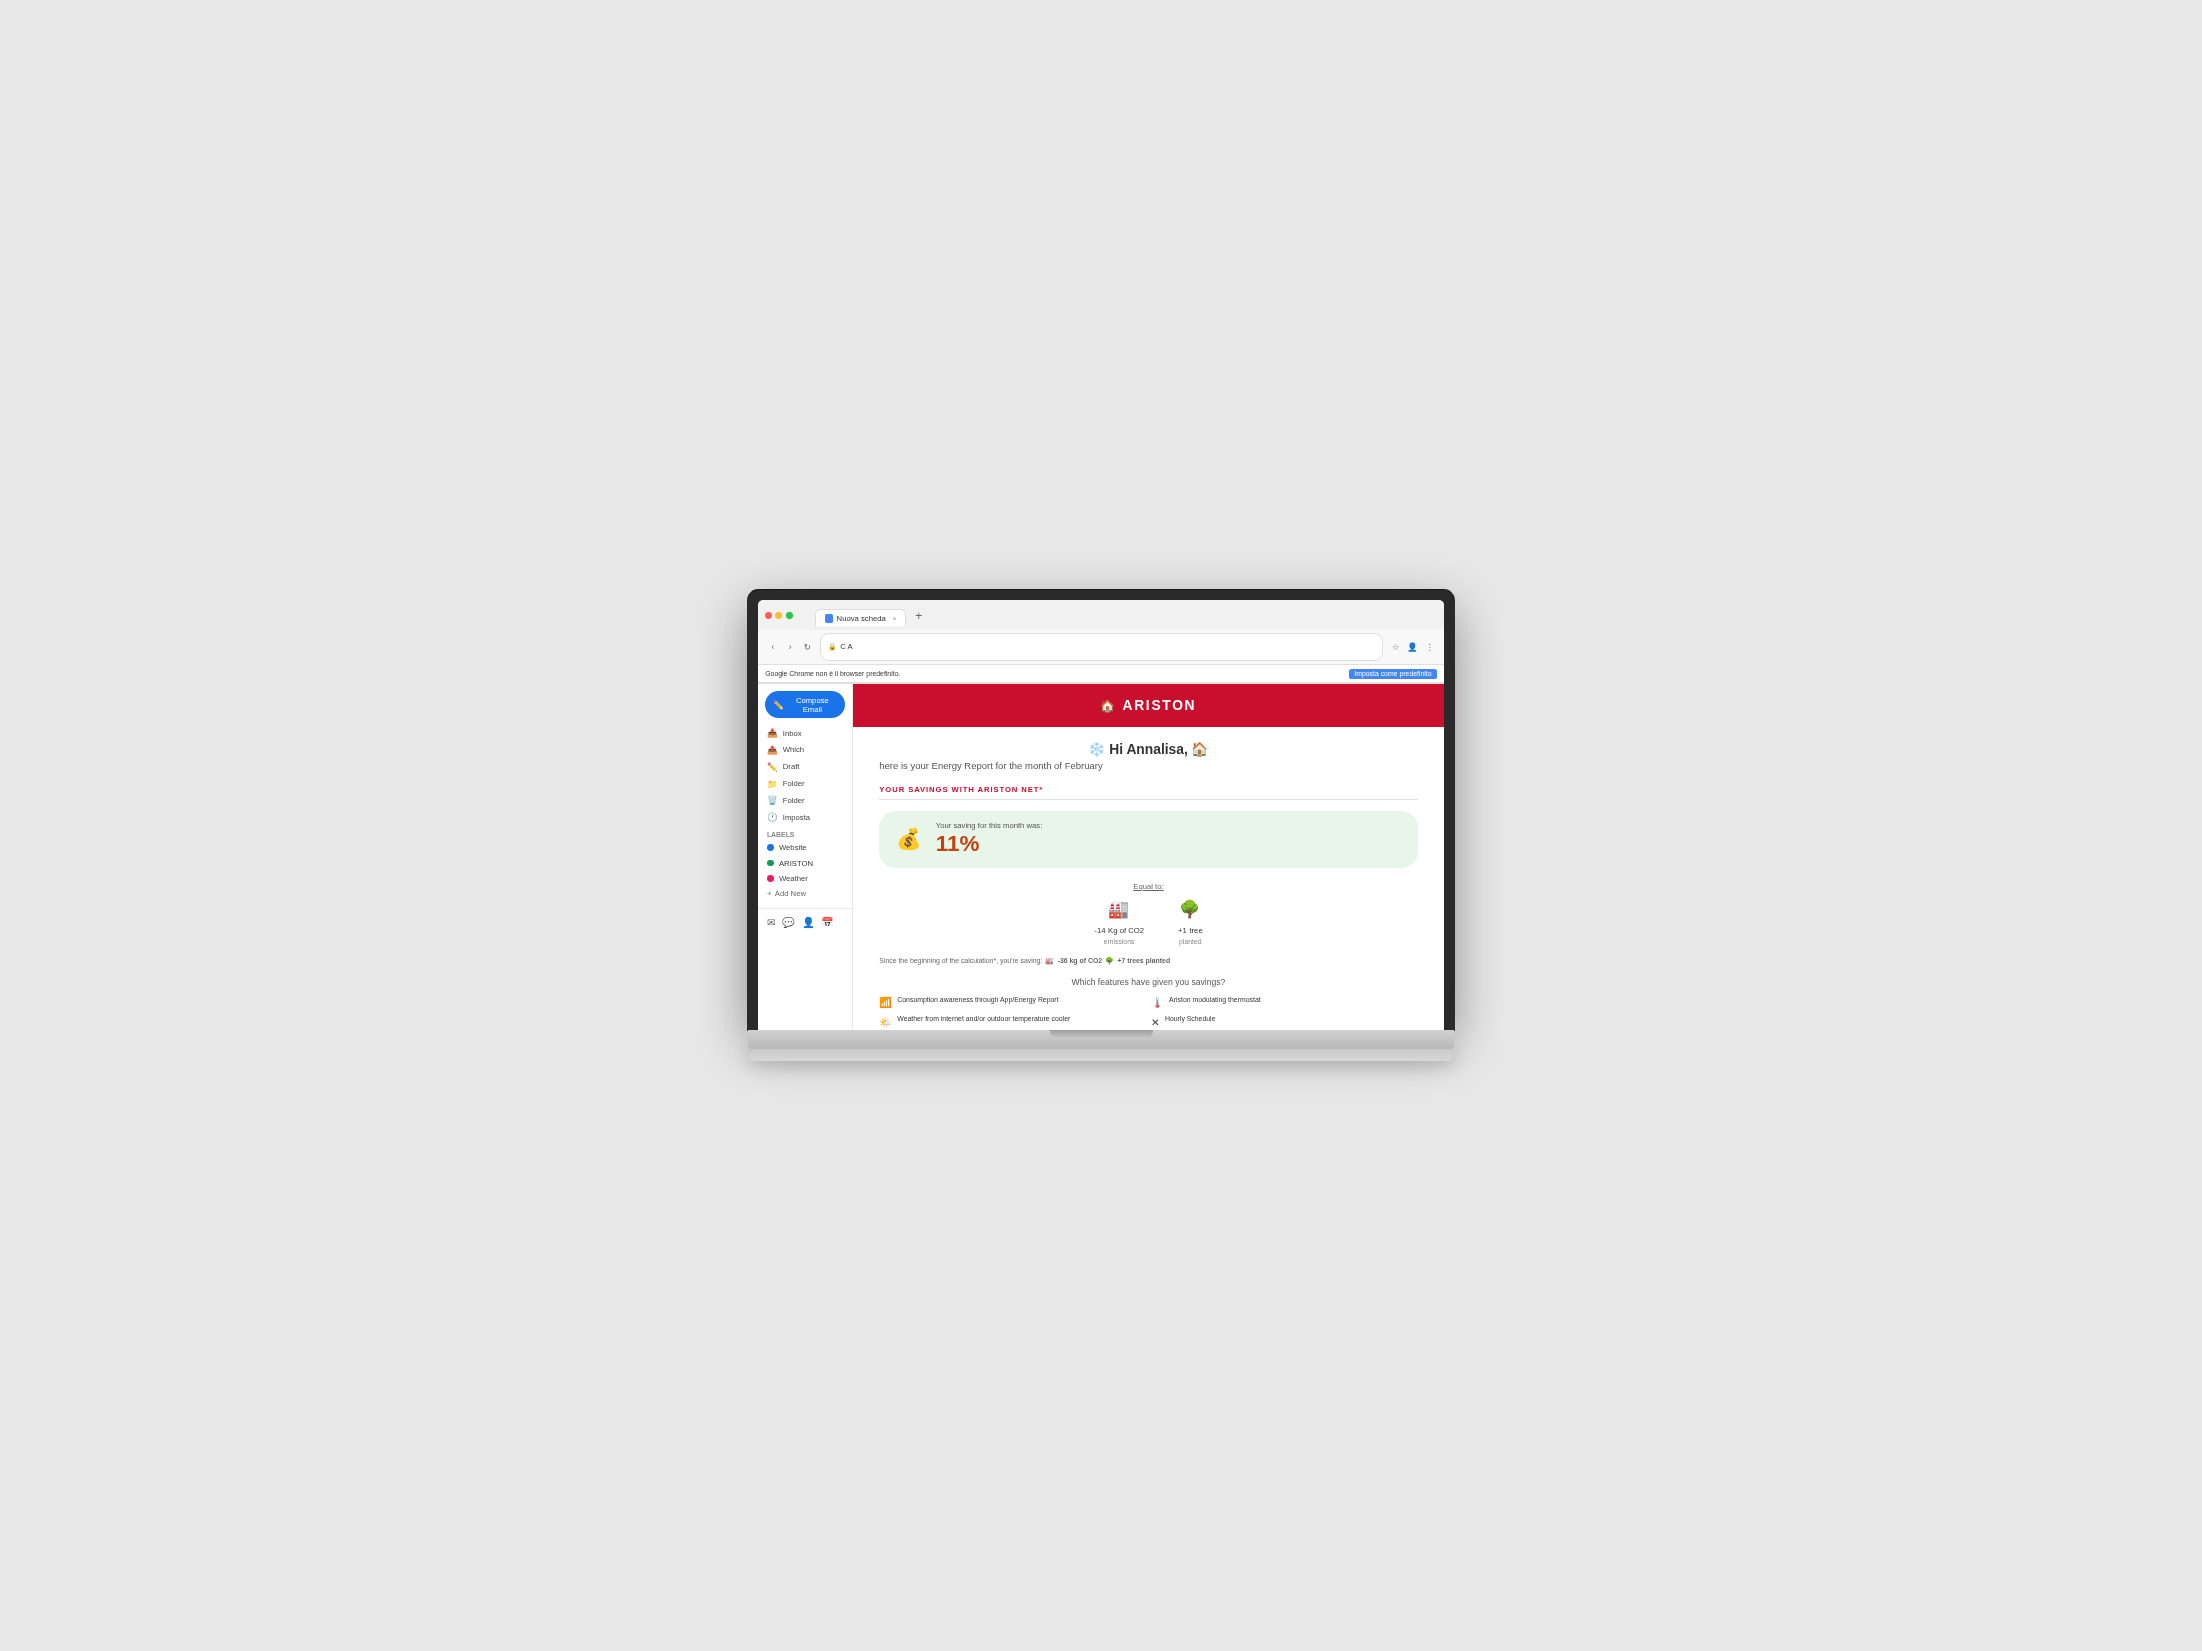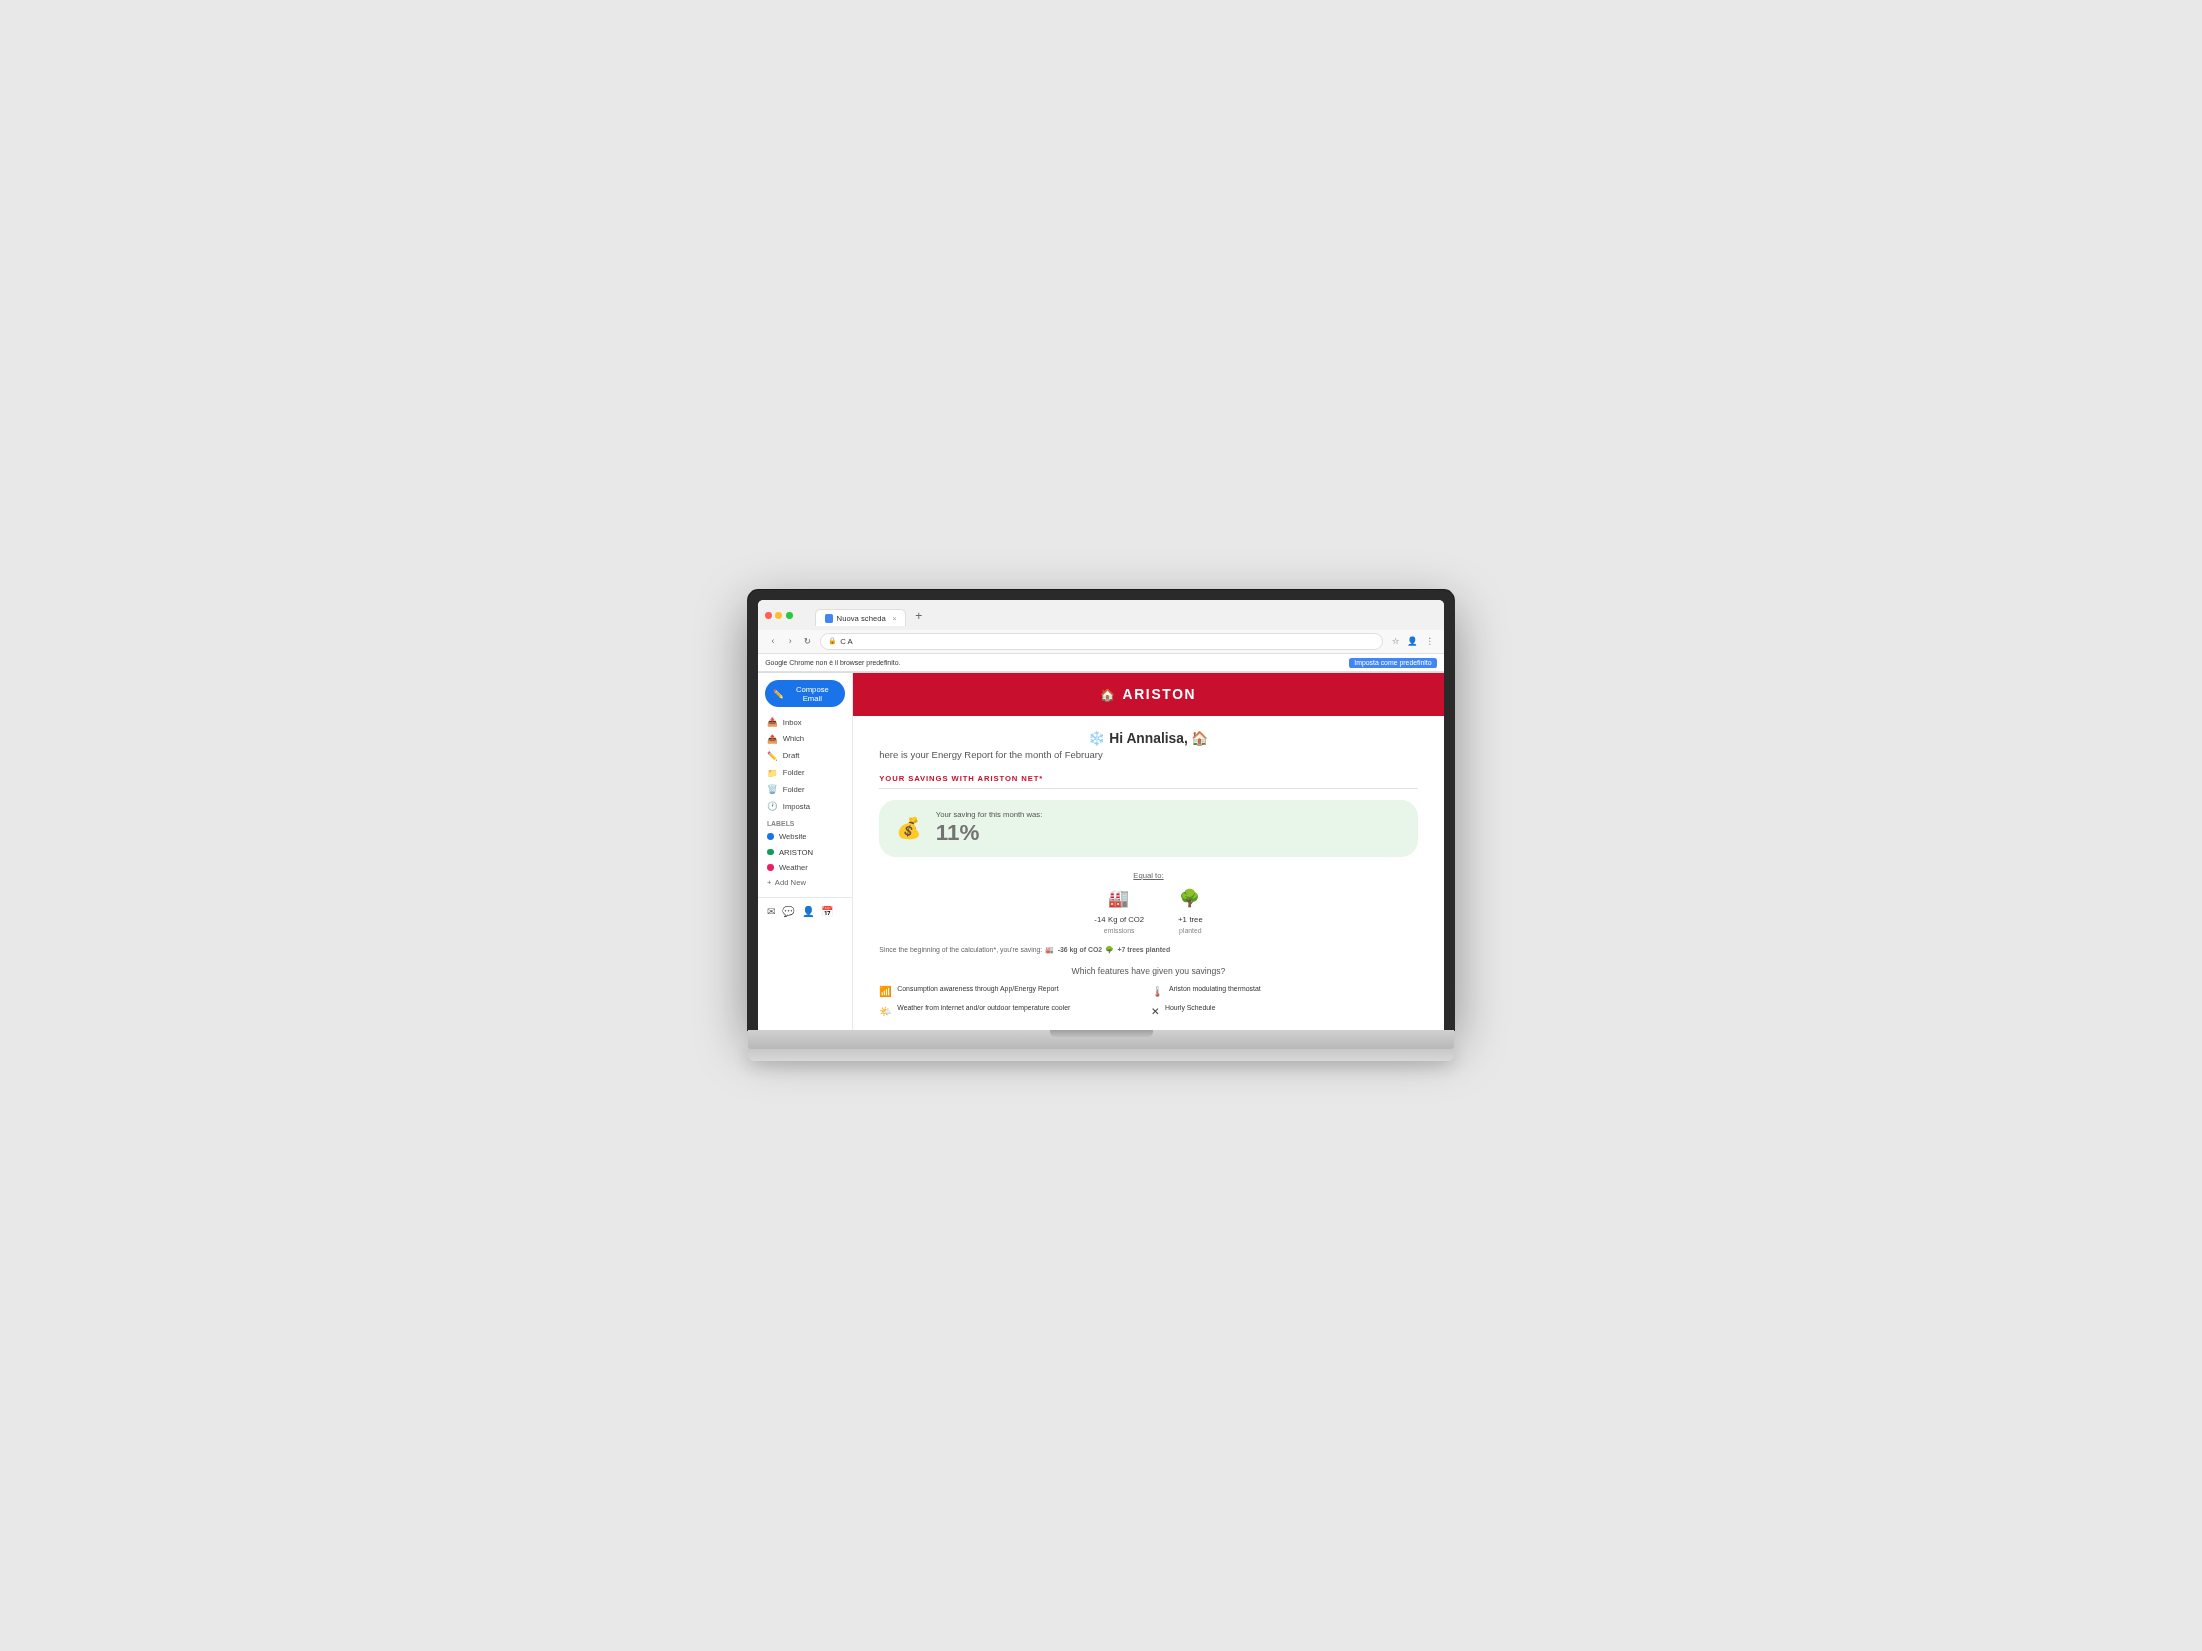--- a/index.html
+++ b/index.html
@@ -156,21 +156,21 @@
       align-items: center;
       justify-content: center;
       font-size: 8.6px;
       color: #666;
       cursor: pointer;
       background: transparent;
     }
 
     .address-bar {
       flex: 1;
-      height: 17px;
+      height: 28px;
       background: #fff;
       border: 0.9px solid #ddd;
       border-radius: 8.6px;
       display: flex;
       align-items: center;
       padding: 0 6.9px;
       font-size: 7.7px;
       color: #333;
       gap: 3.4px;
     }
@@ -393,21 +393,21 @@
 
     .savings-label {
       font-size: 7.7px;
       color: #555;
       margin-bottom: 1.7px;
     }
 
     .savings-percent {
       font-size: 22.4px;
       font-weight: 700;
-      color: #737373;
+      color: #c2410c;
     }
 
     .equal-to {
       text-align: center;
       font-size: 7.7px;
       color: #666;
       margin-bottom: 8.6px;
       text-decoration: underline;
     }
 

